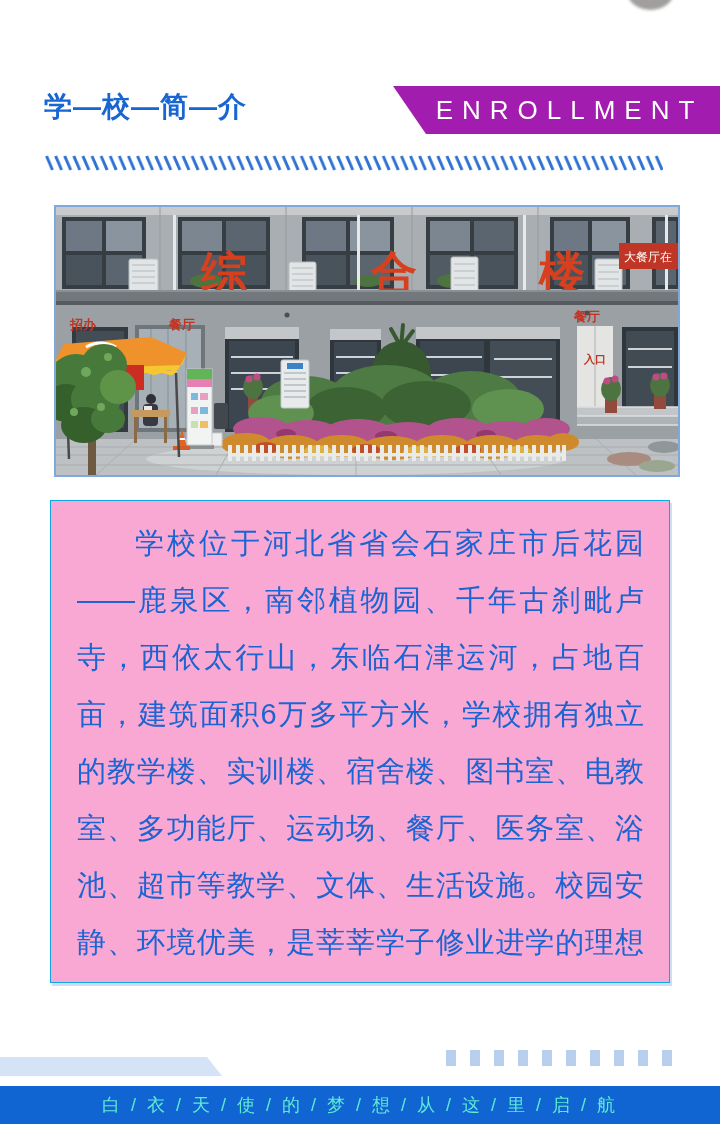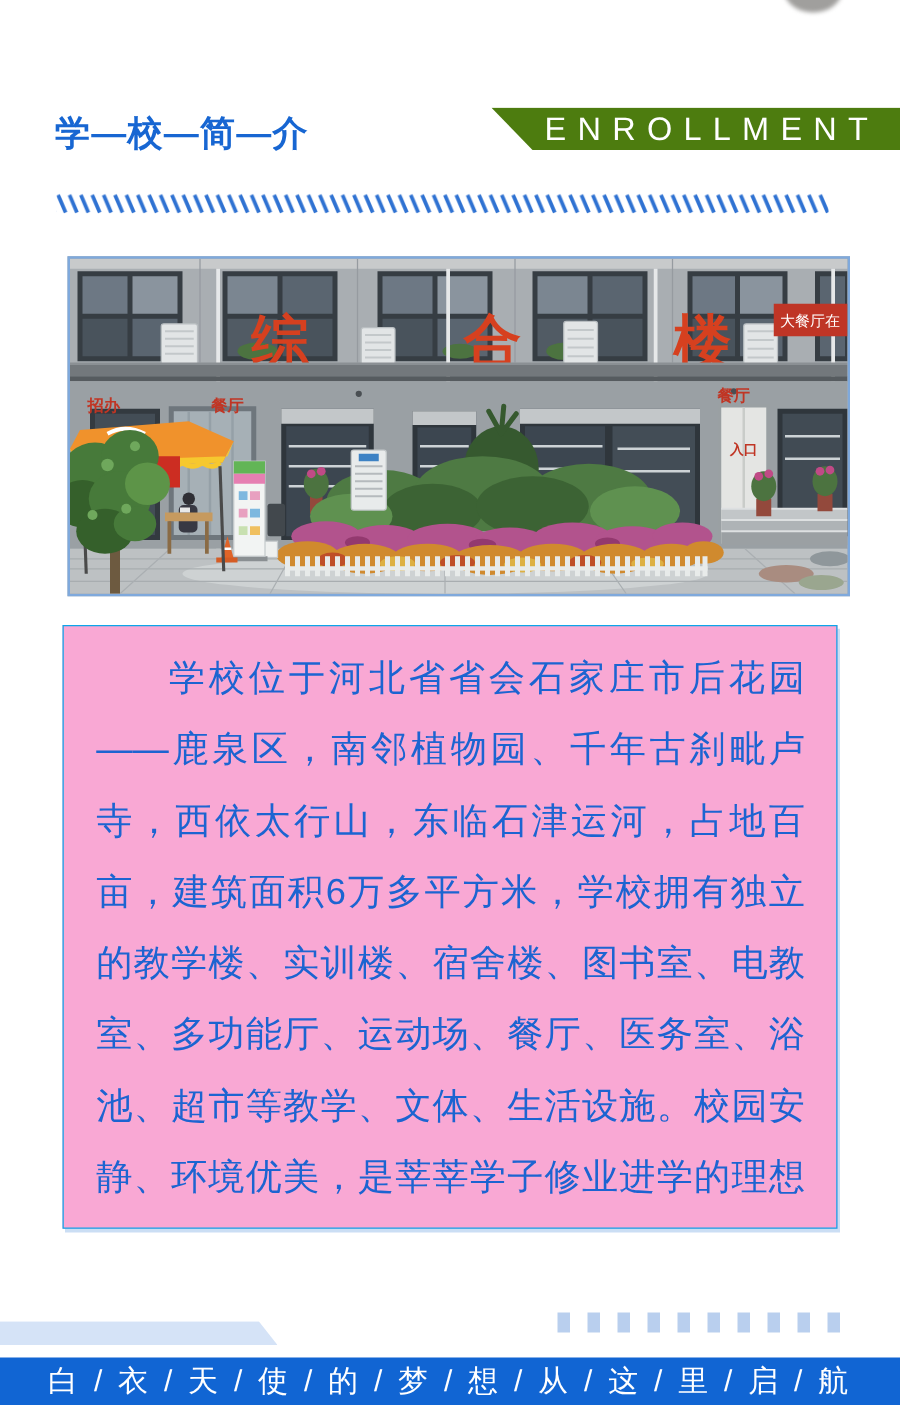--- a/index.html
+++ b/index.html
@@ -6,21 +6,21 @@
   #page{position:relative;width:720px;height:1124px;background:#ffffff;overflow:hidden;
         font-family:"Liberation Sans","DejaVu Sans",sans-serif;}
 
   
   .top-blob{position:absolute;left:627px;top:-27px;width:47px;height:37px;border-radius:50%;
             background:#a09f9d;filter:blur(1.5px);}
 
   
   .page-title{position:absolute;left:44px;top:88px;font-size:28px;font-weight:700;
               color:#1766d2;letter-spacing:1px;white-space:nowrap;}
-  .enroll-banner{position:absolute;left:393px;top:86px;width:327px;height:34px;background:#4d7c0f;
+  .enroll-banner{position:absolute;left:393px;top:86px;width:327px;height:48px;background:#a21caf;
                  clip-path:polygon(0 0,100% 0,100% 100%,33px 100%);
                  display:flex;align-items:center;justify-content:center;padding-left:26px;box-sizing:border-box;}
   .enroll-banner span{color:#ffffff;font-size:26px;letter-spacing:9px;font-weight:400;}
 
   .slash-row{position:absolute;left:45px;top:154px;width:618px;height:18px;}
 
   
   .photo-frame{position:absolute;left:54px;top:205px;width:622px;height:268px;
                border:2px solid #7fa9dc;box-sizing:content-box;background:#a9aeb2;}
 
@@ -33,21 +33,21 @@
 
   
   .foot-trapezoid{position:absolute;left:0;top:1057px;width:222px;height:19px;background:#d5e3f7;
                   clip-path:polygon(0 0,207px 0,222px 100%,0 100%);}
   .dash-row{position:absolute;right:48px;top:1050px;display:flex;gap:14px;}
   .dash{width:10px;height:16px;background:#b9cfee;}
 
   
   .footer-bar{position:absolute;left:0;top:1086px;width:720px;height:38px;background:#1165d3;
               display:flex;align-items:center;justify-content:center;}
-  .footer-bar span{color:#ffffff;font-size:24px;letter-spacing:3px;white-space:nowrap;}
+  .footer-bar span{color:#5eead4;font-size:18px;letter-spacing:3px;white-space:nowrap;}
 </style>
 </head>
 <body>
 
 <div id="page">
 
   <div class="top-blob"></div>
 
   <div class="page-title">学—校—简—介</div>
   <div class="enroll-banner">

